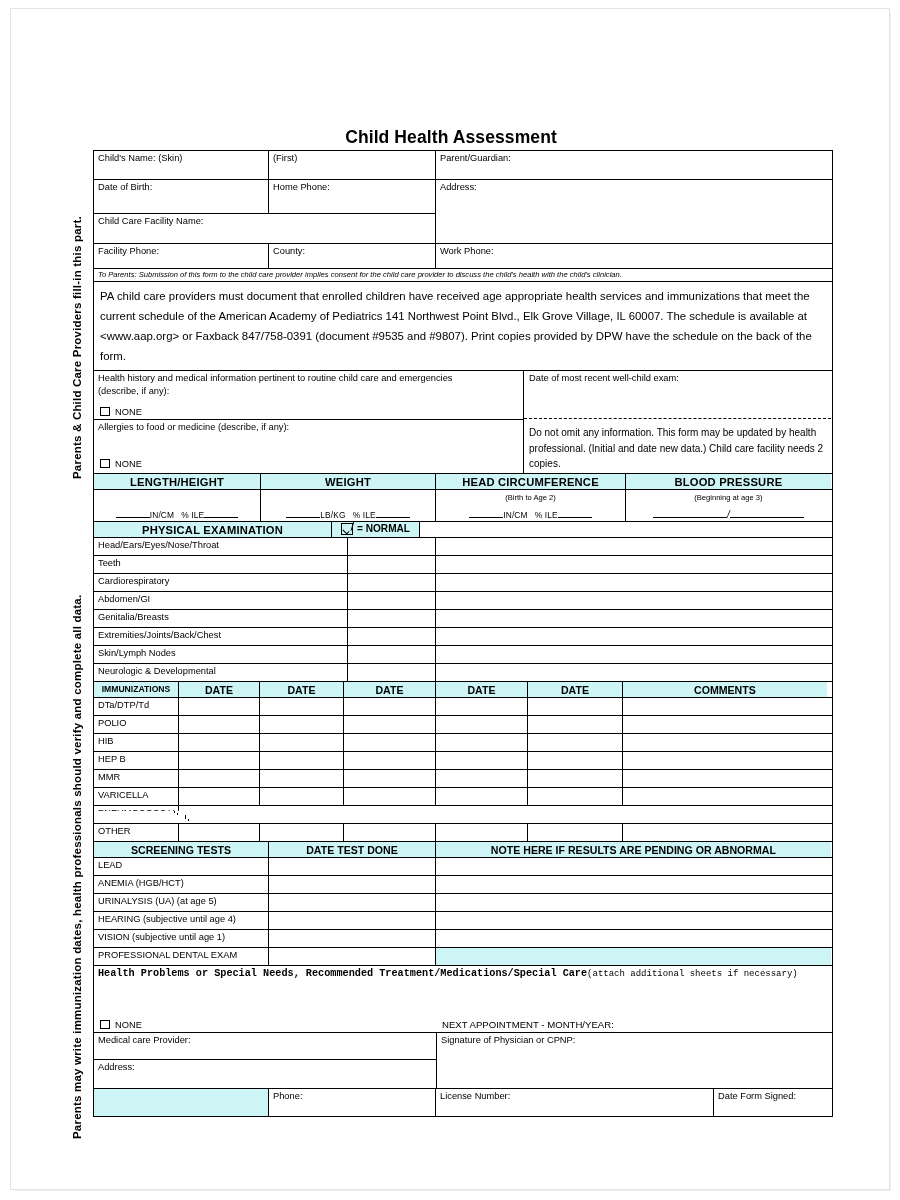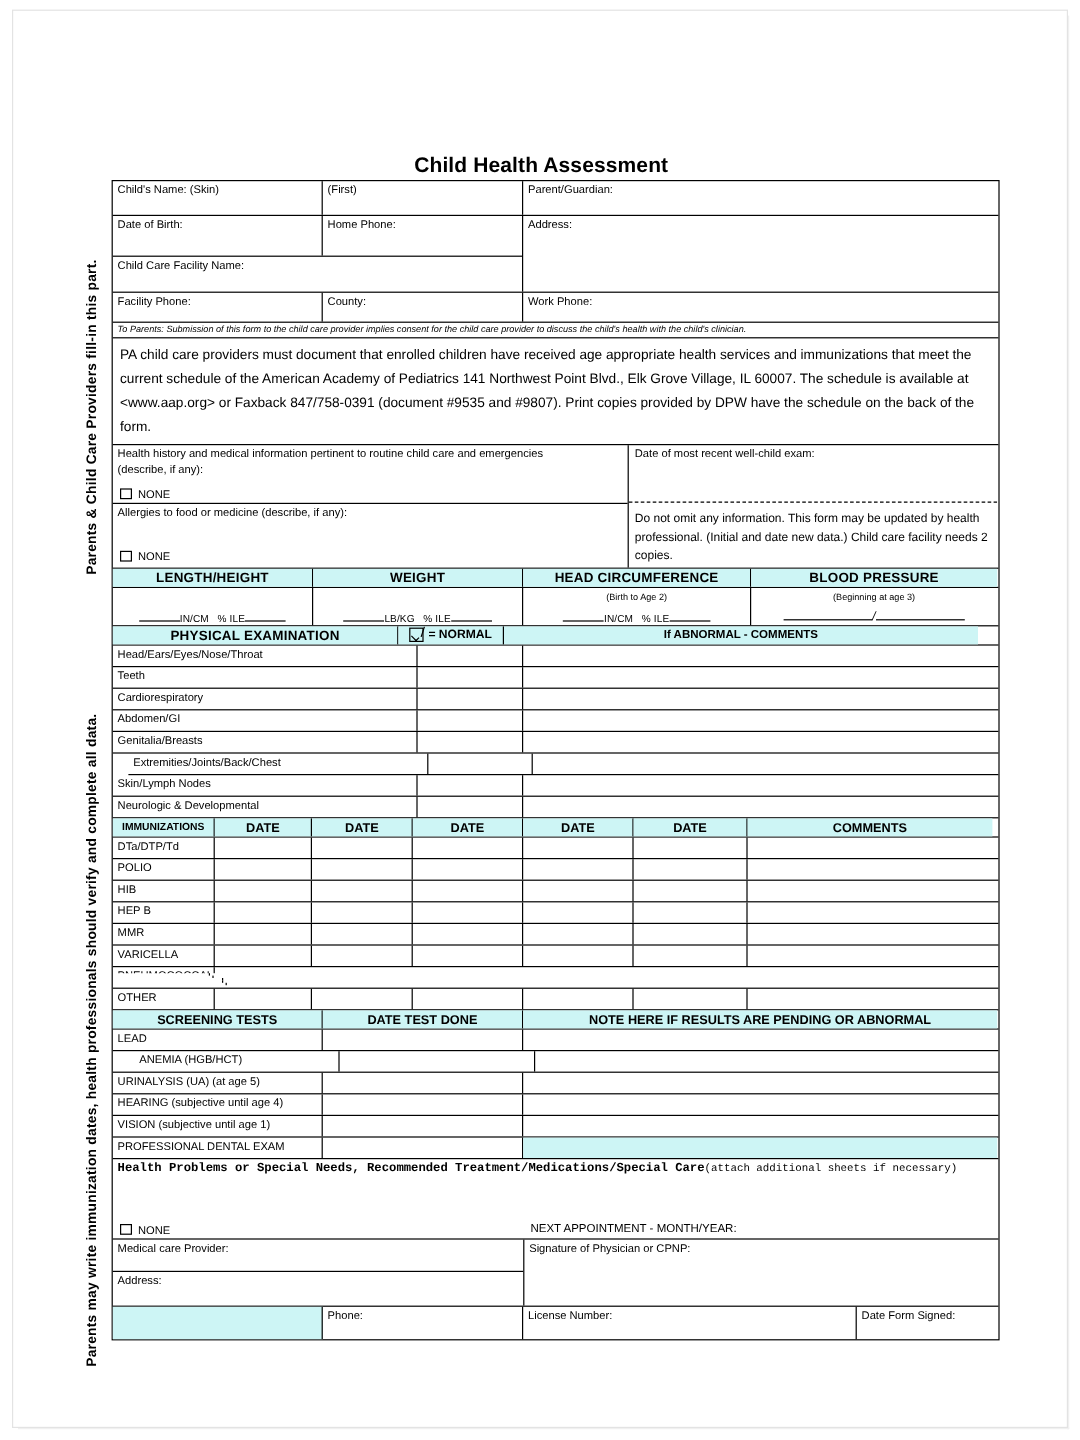--- a/index.html
+++ b/index.html
@@ -193,21 +193,20 @@
         </div>
         <div class="cell nr" style="width:204.8px;">
           <div class="subnote">(Beginning at age 3)</div>
           <div class="meas" style="font-size:10px;font-style:italic;"><span class="ul" style="width:74px;"></span><span>/</span><span class="ul" style="width:74px;"></span></div>
         </div>
       </div>
 
       <div class="row" style="height:16px;">
         <div class="cell cyan hdr" style="width:238px;">PHYSICAL EXAMINATION</div>
         <div class="cell cyan" style="width:88px;text-align:center;padding-top:1px;"><span class="chkmark"></span><span class="bigtxt">= NORMAL</span></div>
-        <div class="cell cyan hdrsm nr" style="width:394.8px;">If ABNORMAL - COMMENTS</div>
       </div>
 
       <div id="pe-rows">
           <div class="row" style="height: 18px;">
             <div class="cell" style="width: 254px;"><span>Head/Ears/Eyes/Nose/Throat</span></div>
             <div class="cell" style="width: 88px;"></div>
             <div class="cell nr" style="width: 394.8px;"></div>
           </div>
           <div class="row" style="height: 18px;">
             <div class="cell" style="width: 254px;"><span>Teeth</span></div>
@@ -222,21 +221,21 @@
           <div class="row" style="height: 18px;">
             <div class="cell" style="width: 254px;"><span>Abdomen/GI</span></div>
             <div class="cell" style="width: 88px;"></div>
             <div class="cell nr" style="width: 394.8px;"></div>
           </div>
           <div class="row" style="height: 18px;">
             <div class="cell" style="width: 254px;"><span>Genitalia/Breasts</span></div>
             <div class="cell" style="width: 88px;"></div>
             <div class="cell nr" style="width: 394.8px;"></div>
           </div>
-          <div class="row" style="height: 18px; margin-left: 13px;">
+          <div class="row" style="height: 18px;">
             <div class="cell" style="width: 254px;"><span>Extremities/Joints/Back/Chest</span></div>
             <div class="cell" style="width: 88px;"></div>
             <div class="cell nr" style="width: 394.8px;"></div>
           </div>
           <div class="row" style="height: 18px;">
             <div class="cell" style="width: 254px;"><span>Skin/Lymph Nodes</span></div>
             <div class="cell" style="width: 88px;"></div>
             <div class="cell nr" style="width: 394.8px;"></div>
           </div>
           <div class="row" style="height: 18px;">
@@ -337,21 +336,21 @@
         <div class="cell cyan hdrsm nr" style="width:394.8px;font-size:10.6px;">NOTE HERE IF RESULTS ARE PENDING OR ABNORMAL</div>
       </div>
 
       <div id="scr-rows">
           <div class="row" style="height: 18px;">
             <div class="cell" style="width: 175px;"><span>LEAD</span></div>
             <div class="cell" style="width: 167px;"></div>
             <div class="cell nr" style="width: 394.8px;"></div>
           </div>
           <div class="row" style="height: 18px;">
-            <div class="cell" style="width: 175px; margin-left: 18px;"><span>ANEMIA (HGB/HCT)</span></div>
+            <div class="cell" style="width: 175px;"><span>ANEMIA (HGB/HCT)</span></div>
             <div class="cell" style="width: 167px;"></div>
             <div class="cell nr" style="width: 394.8px;"></div>
           </div>
           <div class="row" style="height: 18px;">
             <div class="cell" style="width: 175px;"><span>URINALYSIS (UA) (at age 5)</span></div>
             <div class="cell" style="width: 167px;"></div>
             <div class="cell nr" style="width: 394.8px;"></div>
           </div>
           <div class="row" style="height: 18px;">
             <div class="cell" style="width: 175px;"><span>HEARING (subjective until age 4)</span></div>

